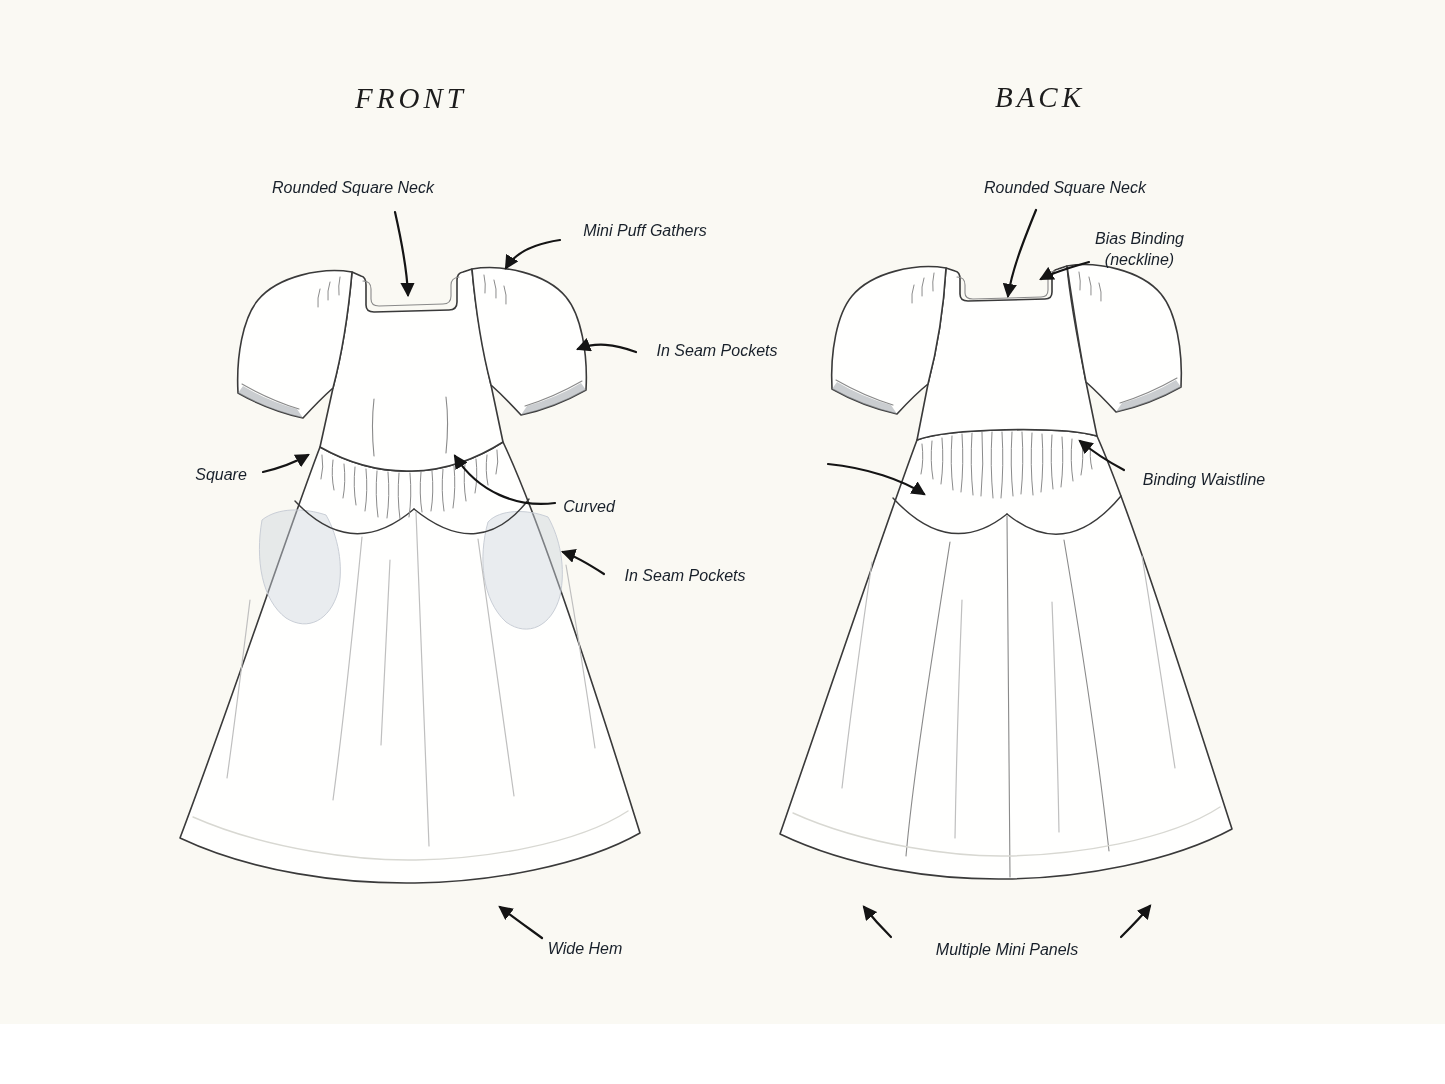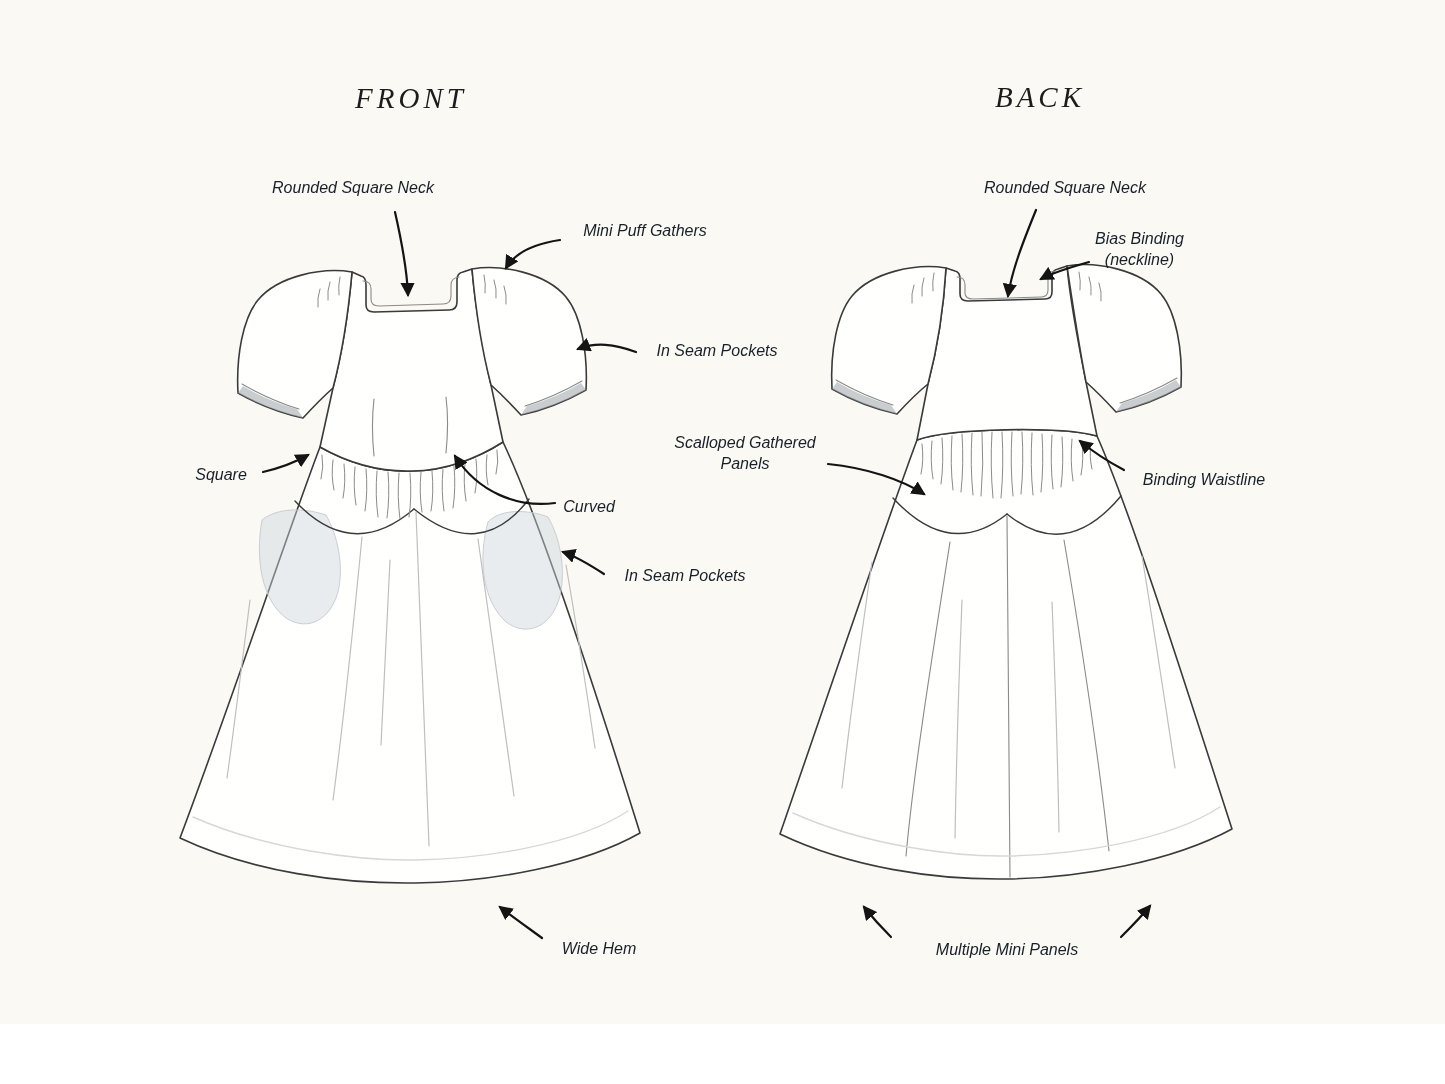--- a/index.html
+++ b/index.html
@@ -124,27 +124,23 @@
 
   <div class="title" style="left:411px;top:98px;">FRONT</div>
   <div class="title" style="left:1004px;top:97px;margin-left:36px;">BACK</div>
 
   <div class="lbl" style="left:353px;top:188px;">Rounded Square Neck</div>
   <div class="lbl" style="left:645px;top:231px;">Mini Puff Gathers</div>
   <div class="lbl" style="left:717px;top:351px;">In Seam Pockets</div>
   <div class="lbl" style="left:221px;top:475px;">Square</div>
   <div class="lbl" style="left:589px;top:507px;">Curved</div>
   <div class="lbl" style="left:685px;top:576px;">In Seam Pockets</div>
-  <div class="lbl" style="left:585px;top:949px;margin-left:14px;">Wide Hem</div>
+  <div class="lbl" style="left:585px;top:949px;">Wide Hem</div>
 
   <div class="lbl" style="left:1065px;top:188px;">Rounded Square Neck</div>
   <div class="lbl left" style="left:1095px;top:250px;">
     <div>Bias Binding</div>
     <div>(neckline)</div>
-  </div>
-  <div class="lbl" style="left:745px;top:454px;">
-    <div>Scalloped Gathered</div>
-    <div>Panels</div>
   </div>
   <div class="lbl" style="left:1204px;top:480px;">Binding Waistline</div>
   <div class="lbl" style="left:1007px;top:950px;">Multiple Mini Panels</div>
 
 </div>
 
 </body></html>

